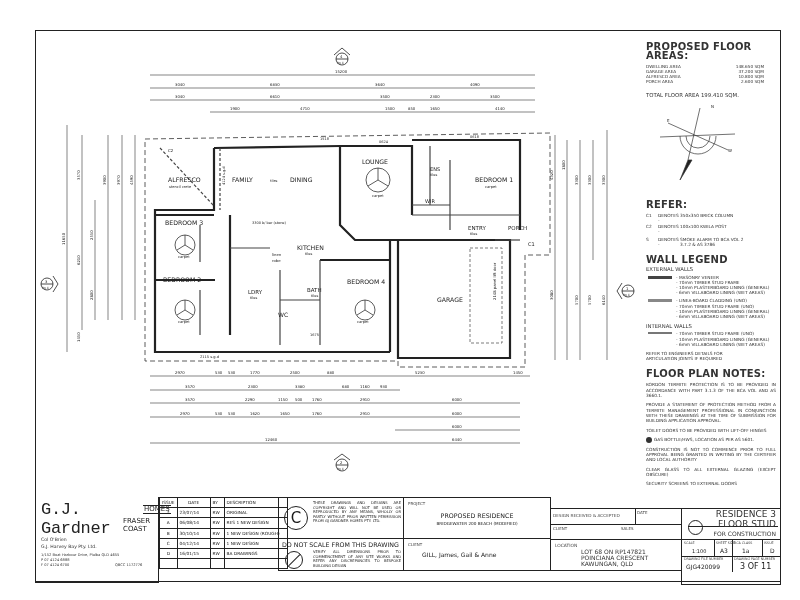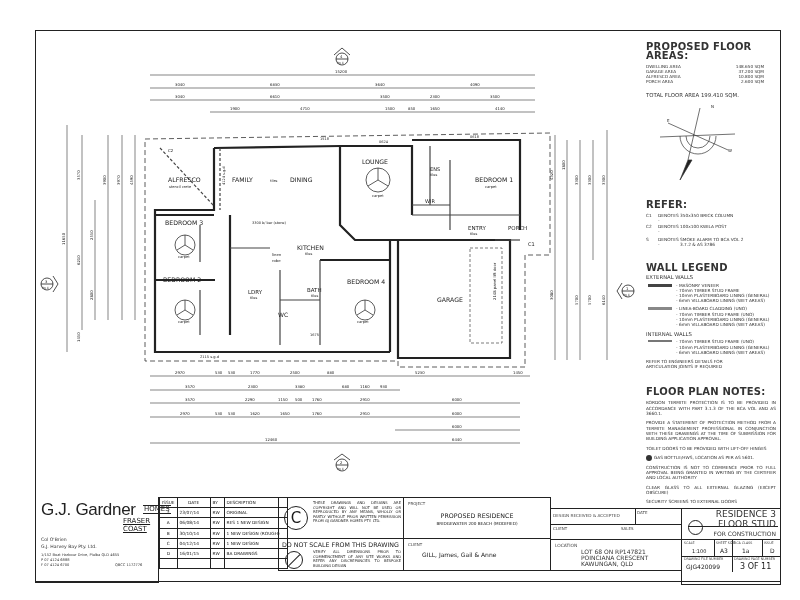--- a/index.html
+++ b/index.html
@@ -13,23 +13,23 @@
   .total{font-size:5.4px;margin-top:8px;}
   .legend-row{display:flex;font-size:4.3px;line-height:5.2px;}
   .legend-row span:first-child{width:12px;}
   .legend-row span:nth-child(2){width:22px;}
   .wl-item{font-size:4.3px;line-height:5.2px;padding-left:30px;position:relative;}
   .wl-sw{position:absolute;left:2px;top:1px;width:24px;height:3px;background:#444;}
   .note{font-size:4.3px;line-height:5.3px;margin-bottom:4px;text-align:justify;}
   .tb{position:absolute;left:35px;top:497px;width:746px;height:86px;}
   .cell{position:absolute;border:1px solid #222;box-sizing:border-box;}
   .lbl{position:absolute;font-size:4px;color:#444;}
-  .brand{position:absolute;left:6px;top:3px;font-family:Liberation Sans, sans-serif;font-size:17px;color:#222;letter-spacing:-.3px;}
+  .brand{position:absolute;left:6px;top:3px;font-family:Liberation Mono, monospace;font-size:17px;color:#222;letter-spacing:-.3px;}
   .homes{position:absolute;left:108px;top:8px;font-size:7px;border-top:1px solid #222;border-bottom:1px solid #222;padding:0 1px;line-height:7px;}
-  .fc{position:absolute;left:88px;top:20px;font-size:7px;text-decoration:underline;}
+  .fc{position:absolute;left:88px;top:20px;font-size:7px;}
   .addr{position:absolute;left:6px;font-size:4.6px;color:#333;}
   .rev-table{position:absolute;left:124px;top:0;border-collapse:collapse;font-size:4.3px;}
   .rev-table td{border:1px solid #222;height:9.2px;padding:0 2px;}
   .title-big{position:absolute;right:4px;font-size:9px;color:#333;}
 </style>
 </head>
 <body>
 
 <div class="sheet"></div>
 
@@ -294,21 +294,21 @@
       <span>C2</span>
       <span>DENOTES -</span>
       <span>100x100 KWILA POST</span>
     </div>
   <div class="legend-row" style="margin-top:3px">
       <span>S</span>
       <span>DENOTES -</span>
       <span style="width:70px">SMOKE ALARM TO BCA VOL 2 3.7.2 &amp; AS 3786</span>
     </div>
 
-  <div class="h" style="margin-top:16px;margin-bottom:2px">WALL LEGEND</div>
+  <div class="h" style="margin-top:8px;margin-bottom:2px">WALL LEGEND</div>
   <div style="font-size:5.3px;margin-bottom:2px">EXTERNAL WALLS</div>
   <div class="wl-item">
       <span class="wl-sw"></span>
     <div>- MASONRY VENEER</div>
       <div>- 70mm TIMBER STUD FRAME</div>
       <div>- 10mm PLASTERBOARD LINING (GENERAL)</div>
       <div>- 6mm VILLABOARD LINING (WET AREAS)</div>
   </div>
   <div class="wl-item" style="margin-top:3px">
       <span class="wl-sw" style="background:#888"></span>
@@ -319,21 +319,21 @@
   </div>
   <div style="font-size:5.3px;margin:4px 0 2px">INTERNAL WALLS</div>
   <div class="wl-item">
       <span class="wl-sw" style="background:#777;height:2px"></span>
     <div>- 70mm TIMBER STUD FRAME (UNO)</div>
       <div>- 10mm PLASTERBOARD LINING (GENERAL)</div>
       <div>- 6mm VILLABOARD LINING (WET AREAS)</div>
   </div>
   <div style="font-size:4.3px;line-height:5.2px;margin-top:4px;width:80px">REFER TO ENGINEERS DETAILS FOR ARTICULATION JOINTS IF REQUIRED</div>
 
-  <div class="h" style="margin-top:18px">FLOOR PLAN NOTES:</div>
+  <div class="h" style="margin-top:8px">FLOOR PLAN NOTES:</div>
   <div class="note">KORDON TERMITE PROTECTION IS TO BE PROVIDED IN ACCORDANCE WITH PART 3.1.3 OF THE BCA VOL AND AS 3660.1.</div>
   <div class="note">PROVIDE A STATEMENT OF PROTECTION METHOD FROM A TERMITE MANAGEMENT PROFESSIONAL IN CONJUNCTION WITH THESE DRAWINGS AT THE TIME OF SUBMISSION FOR BUILDING APPLICATION APPROVAL.</div>
   <div class="note">TOILET DOORS TO BE PROVIDED WITH LIFT-OFF HINGES</div>
   <div class="note"><span style="display:inline-block;width:6px;height:6px;border-radius:50%;background:#333;vertical-align:middle;margin-right:2px"></span><span>GAS BOTTLE/HWS, LOCATION AS PER AS 5601.</span></div>
   <div class="note">CONSTRUCTION IS NOT TO COMMENCE PRIOR TO FULL APPROVAL BEING GRANTED IN WRITING BY THE CERTIFIER AND LOCAL AUTHORITY</div>
   <div class="note">CLEAR GLASS TO ALL EXTERNAL GLAZING (EXCEPT OBSCURE)</div>
   <div class="note">SECURITY SCREENS TO EXTERNAL DOORS</div>
 </div>
 
 <div class="tb">

